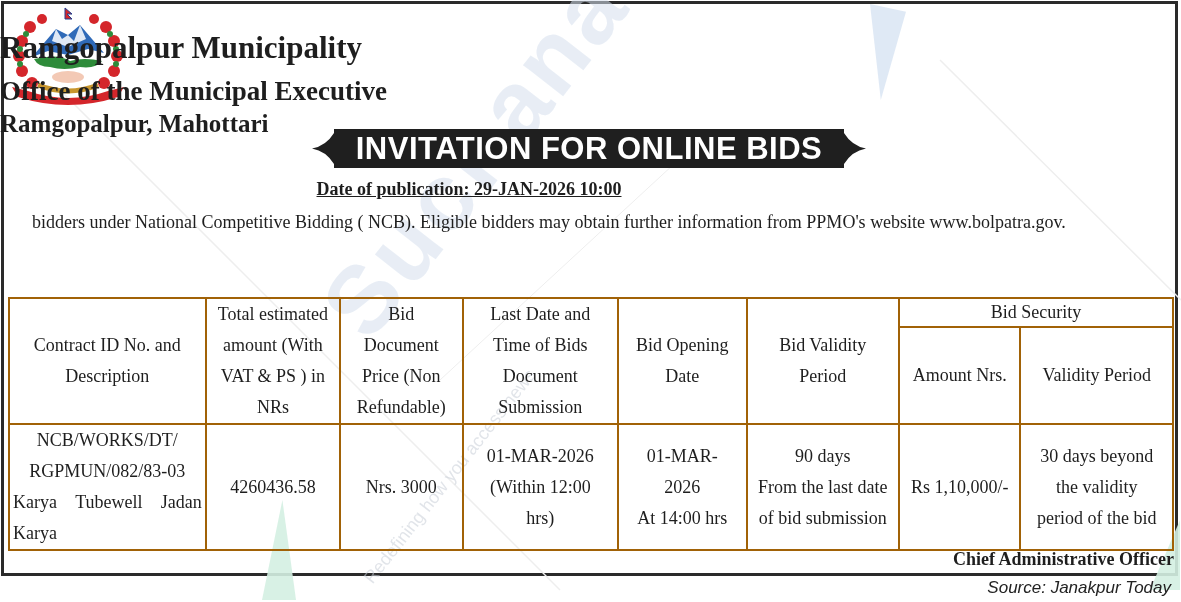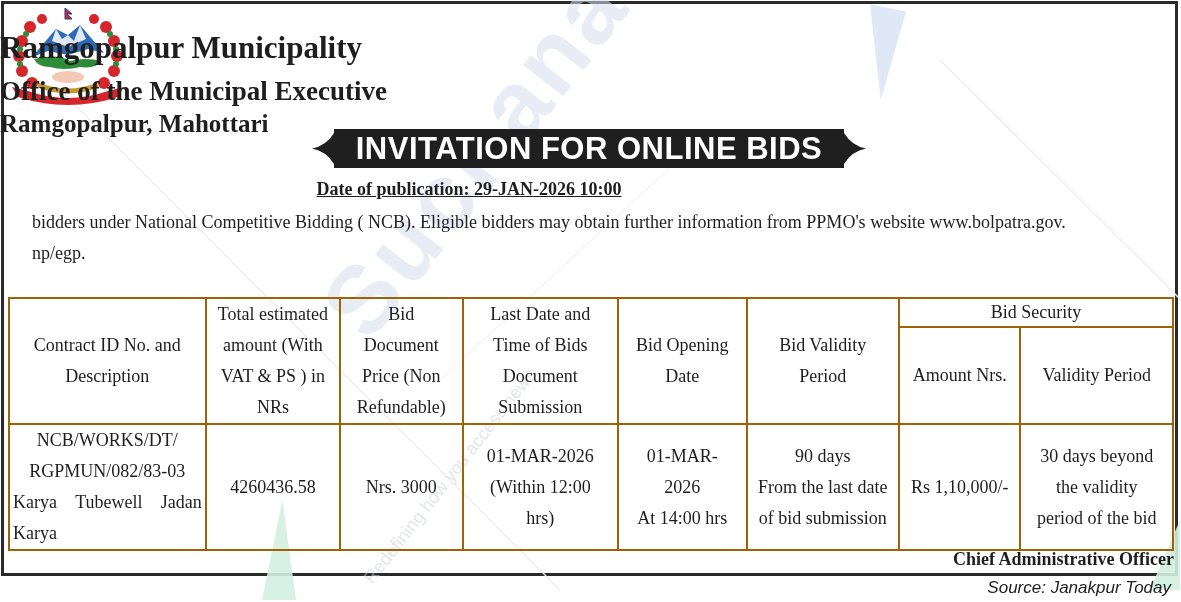--- a/index.html
+++ b/index.html
@@ -150,21 +150,20 @@
   <svg width="554" height="39" viewBox="0 0 554 39">
     <path d="M0,19.5 Q14,17 22,4 L22,0 L532,0 L532,4 Q540,17 554,19.5 Q540,22 532,35 L532,39 L22,39 L22,35 Q14,22 0,19.5 Z" fill="#1f1f1f"></path>
   </svg>
   <div class="banner-text">INVITATION FOR ONLINE BIDS</div>
 </div>
 
 <div class="pubdate">Date of publication: 29-JAN-2026 10:00</div>
 
 <div class="intro">
   <div class="l2">bidders  under National Competitive Bidding ( NCB). Eligible bidders may obtain further information from PPMO's website www.bolpatra.gov.</div>
-  <div class="l2">np/egp.</div>
 </div>
 
 <table class="bids">
   <tbody>
       <tr class="head-row">
     <th class="c1" rowspan="2">
       <div>Contract ID No. and</div>
       <div>Description</div>
     </th>
     <th class="c2" rowspan="2">

